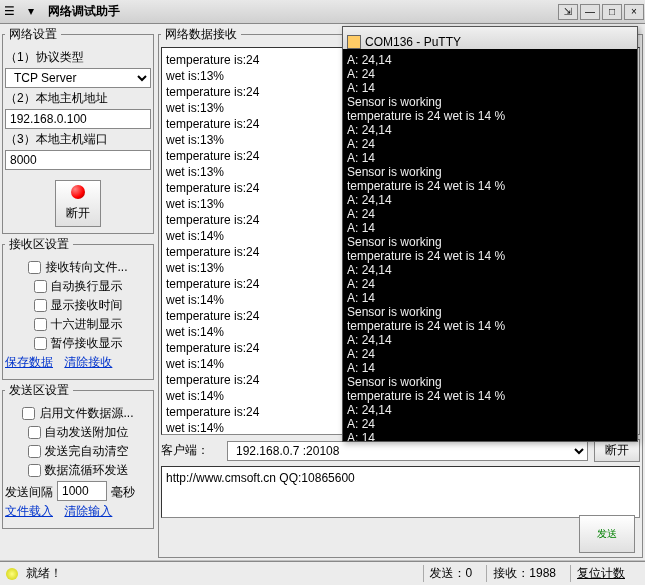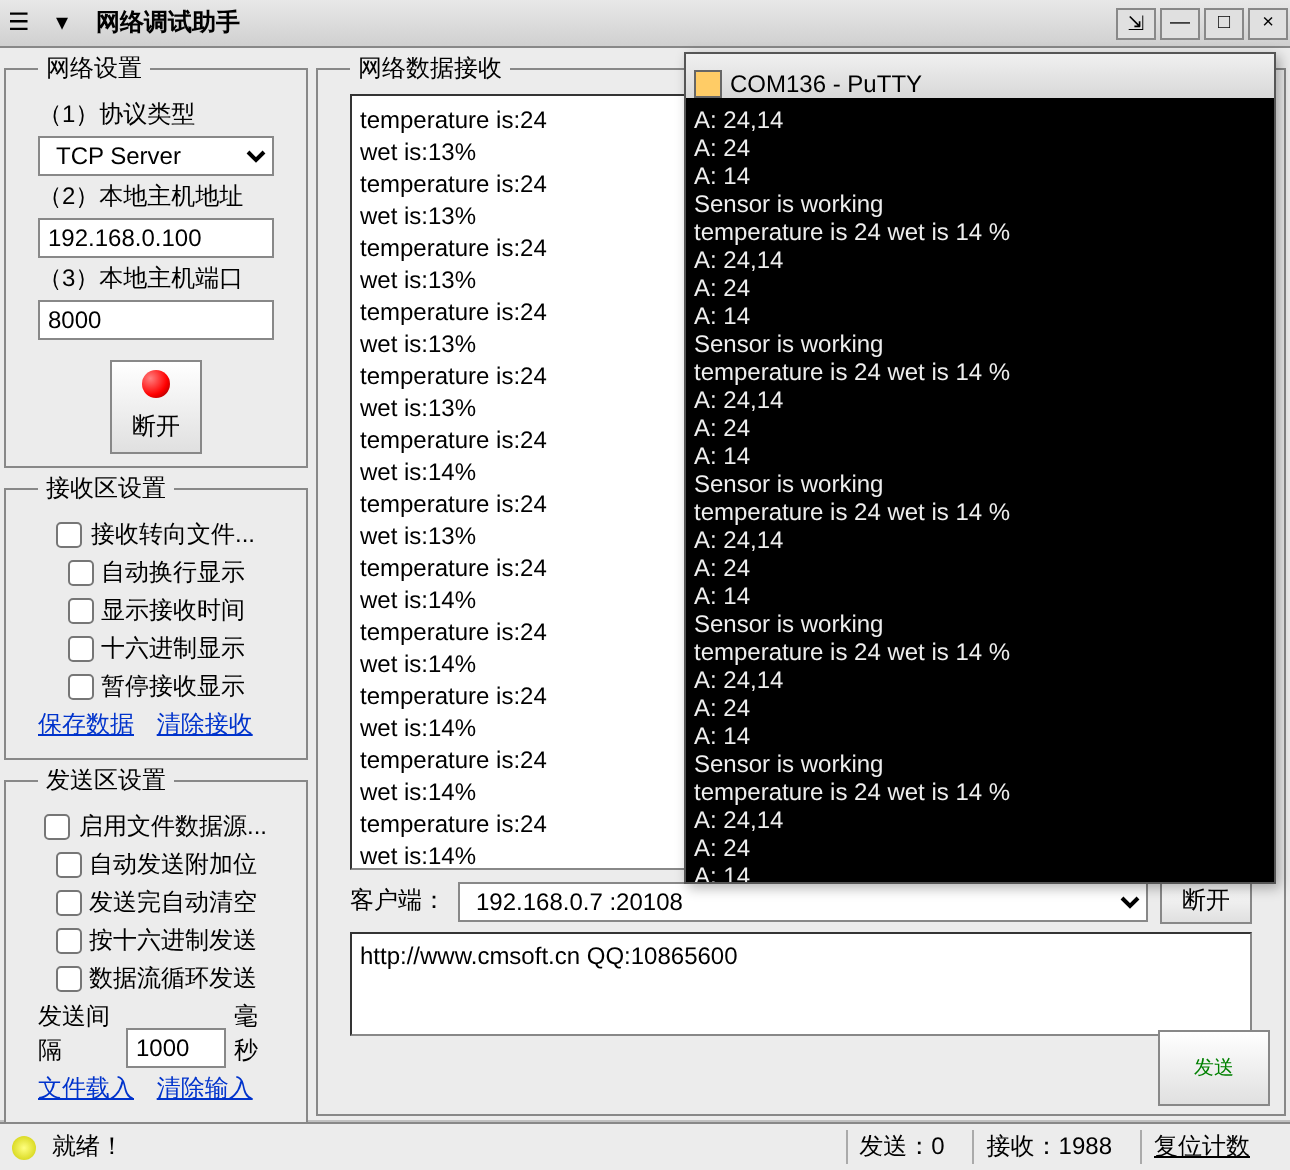--- a/index.html
+++ b/index.html
@@ -7,36 +7,36 @@
 
 .titlebar { height: 24px; background: linear-gradient(#e8e8e8,#d0d0d0); border-bottom: 1px solid #888; display: flex; align-items: center; }
 .tb-icon { width: 16px; height: 16px; margin: 0 4px; }
 .tb-title { flex: 1; text-align: left; font-weight: bold; }
 .tb-btn { width: 20px; height: 16px; border: 1px solid #888; background: #e0e0e0; margin: 0 1px; display: flex; align-items: center; justify-content: center; font-size: 10px; }
 
 .app-body { display: flex; height: 536px; background: #ececec; }
 .left-col { width: 156px; padding: 2px; display: flex; flex-direction: column; gap: 2px; }
 .mid-col { width: 182px; padding: 2px; display: flex; flex-direction: column; }
 
-fieldset { border: 1px solid #888; background: #ececec; padding: 4px 16px 6px; }
+fieldset { border: 1px solid #888; background: #ececec; padding: 4px 2px 6px; }
 legend { padding: 0 4px; font-size: 12px; }
 .row { margin: 2px 0; }
 .lbl { display: block; margin: 2px 0; }
 select, input[type=text] { width: 100%; height: 20px; border: 1px solid #888; background: #fff; padding: 0 4px; font-size: 12px; }
 .btn { border: 1px solid #888; background: linear-gradient(#fff,#e0e0e0); padding: 4px 10px; cursor: pointer; display: inline-flex; align-items: center; gap: 6px; flex-direction: column; }
 .red-dot { width: 14px; height: 14px; border-radius: 50%; background: radial-gradient(circle at 30% 30%,#ff8080,#ff0000 60%,#800000); }
 .chk { display: flex; align-items: center; gap: 4px; margin: 2px 0; justify-content: center; }
 .chk input { width: 13px; height: 13px; }
 .link { color: #0033cc; text-decoration: underline; cursor: pointer; margin-right: 8px; }
 
 .recv-area { background: #fff; border: 1px inset #888; padding: 4px; overflow: hidden; font-family: SimSun, monospace; font-size: 12px; line-height: 16px; height: 388px; }
 .recv-area div { white-space: pre; }
 
 .client-row { display: flex; align-items: center; gap: 6px; margin-top: 4px; }
-.client-row select { flex: 1; }
+.client-row select { flex: 1; margin-left: 12px; }
 .client-row .btn { padding: 2px 10px; }
 
 .sendbox { background: #fff; border: 1px inset #888; height: 52px; padding: 4px; margin-top: 4px; font-family: SimSun, monospace; }
 
 .send-btn { position: absolute; right: 10px; bottom: 32px; width: 56px; height: 38px; border: 1px solid #888; background: linear-gradient(#fff,#e0e0e0); color: #008000; font-size: 10px; display: flex; align-items: center; justify-content: center; }
 
 .statusbar { position: absolute; left: 0; right: 0; bottom: 0; height: 24px; background: #ececec; border-top: 1px solid #888; display: flex; align-items: center; padding: 0 6px; gap: 8px; }
 .statusbar .cell { border-left: 1px solid #aaa; padding: 0 6px; }
 .bulb { width: 12px; height: 12px; background: radial-gradient(circle,#ffff80,#cccc00); border-radius: 50%; }
 
@@ -116,24 +116,20 @@
       <label class="chk">
           <input type="checkbox" style="">
           <span>自动发送附加位</span>
         </label>
       <label class="chk">
           <input type="checkbox" style="">
           <span>发送完自动清空</span>
         </label>
       <label class="chk">
           <input type="checkbox" style="">
-          <span>按十六进制发送</span>
-        </label>
-      <label class="chk">
-          <input type="checkbox" style="">
           <span>数据流循环发送</span>
         </label>
       <div class="send-row">
         <span>发送间隔</span>
         <input type="text" value="1000" style="">
         <span>毫秒</span>
       </div>
       <div class="row">
         <span class="link">文件载入</span>
         <span class="link">清除输入</span>

